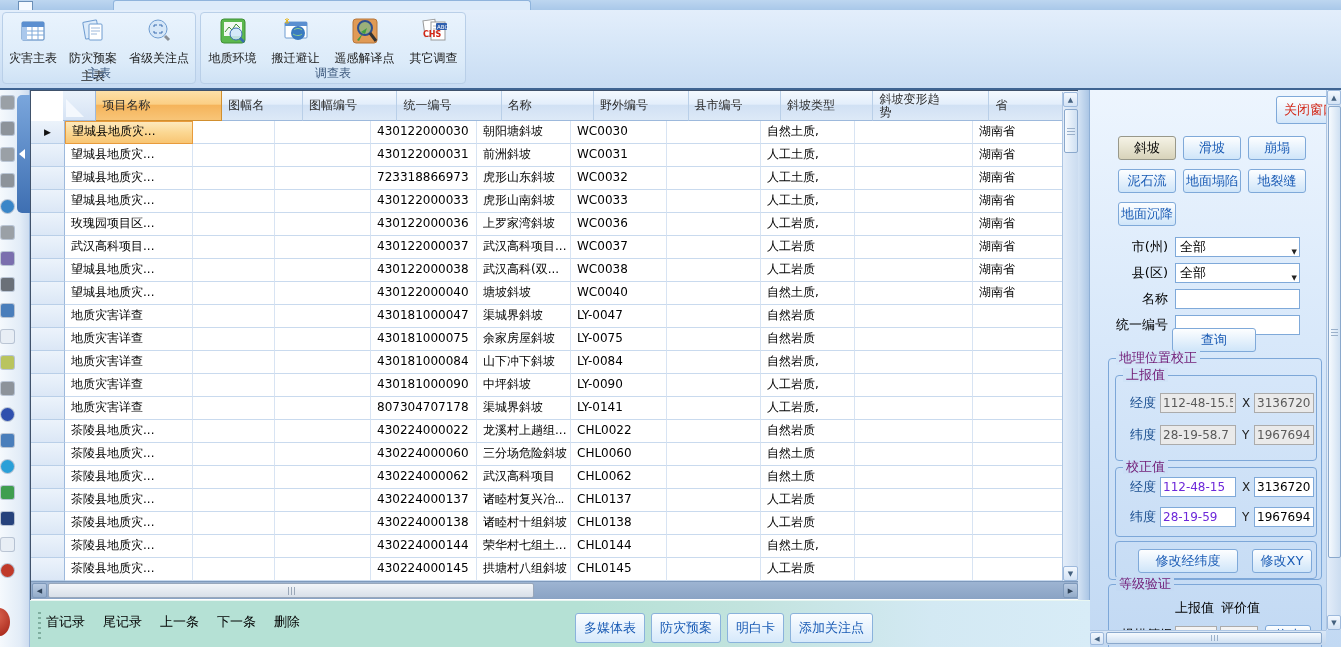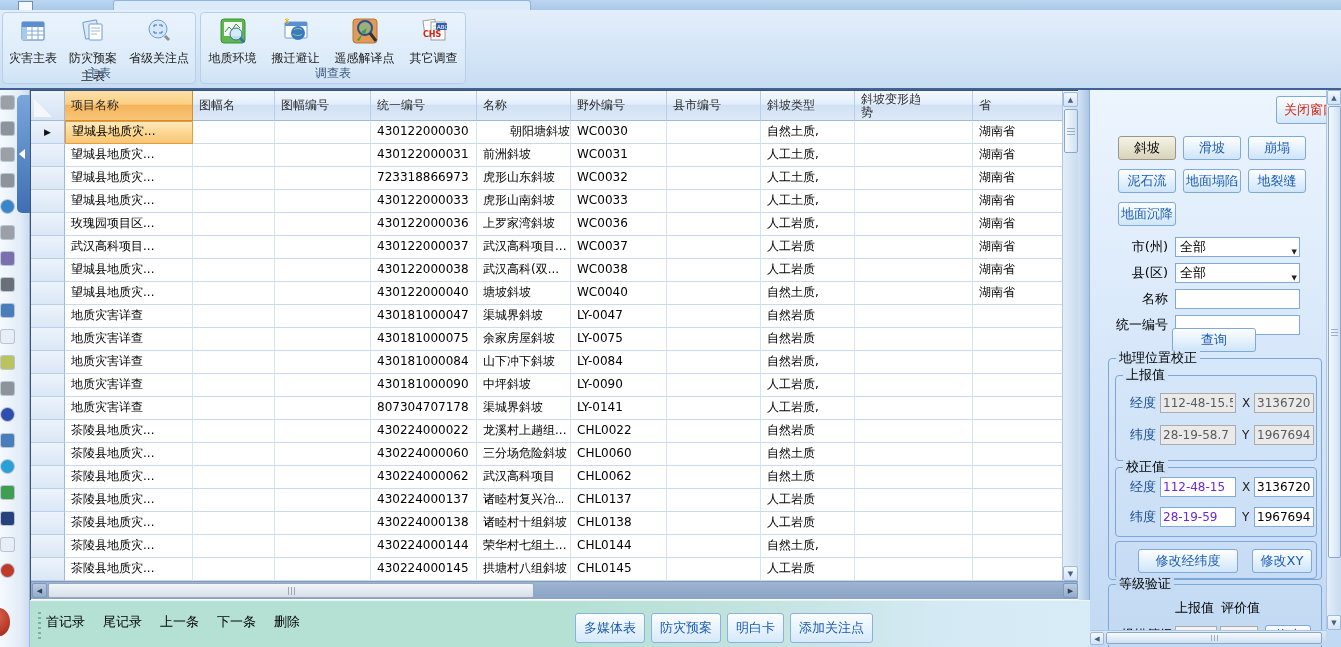--- a/index.html
+++ b/index.html
@@ -37,21 +37,21 @@
   .collapse-bar{position:absolute;left:17px;top:5px;width:13px;height:118px;
     background:linear-gradient(180deg,#7aa6dc,#3e6fb2);border-radius:5px 0 0 5px;}
   .collapse-bar .tri{position:absolute;left:2px;top:54px;width:0;height:0;
     border-top:5px solid transparent;border-bottom:5px solid transparent;border-right:6px solid #fff;}
   .red-blob{position:absolute;left:-12px;top:518px;width:22px;height:28px;border-radius:50%;
     background:radial-gradient(circle at 30% 30%,#e06a55,#a01f12);}
 
   
   .table-wrap{position:absolute;left:30px;top:90px;width:1048px;height:510px;background:#fff;
     border-left:1px solid #40526b;border-top:1px solid #40526b;}
-  .thead{display:flex;height:30px;}
+  .thead{display:flex;height:30px;padding-left:32px;}
   .corner{height:30px;background:linear-gradient(180deg,#eaf2fb,#d6e3f4);border-right:1px solid #9db9dc;
     border-bottom:1px solid #9db9dc;position:relative;}
   .corner:after{content:"";position:absolute;left:3px;bottom:3px;width:0;height:0;
     border-left:18px solid #f6fafe;border-top:18px solid transparent;opacity:.9;}
   .hcell{height:30px;background:linear-gradient(180deg,#f4f9fe 0%,#e3eefb 45%,#d1e1f4 50%,#dde9f7 100%);
     border-right:1px solid #b9cfe8;border-bottom:1px solid #9db9dc;display:flex;align-items:center;
     padding-left:6px;color:#2c2c2c;overflow:hidden;white-space:nowrap;}
   .hcell.hl{background:linear-gradient(180deg,#fde0a8 0%,#fbcf85 45%,#f5b45b 50%,#f8c578 100%);
     border-right:1px solid #d18f2e;border-bottom:1px solid #d18f2e;}
   .wraplbl{white-space:normal;width:66px;line-height:13px;}
@@ -98,21 +98,21 @@
   .frow{position:absolute;left:0;height:20px;width:100%;}
   .flabel{position:absolute;left:0;width:78px;text-align:right;font-size:13px;color:#000;line-height:20px;}
   .combo{position:absolute;left:85px;width:125px;height:20px;background:#fff;border:1px solid #7fa9d9;
     line-height:18px;padding-left:4px;font-size:13px;color:#000;}
   .combo .dd{position:absolute;right:2px;top:5px;font-size:7px;color:#222;}
   .tinput{position:absolute;left:85px;width:125px;height:20px;background:#fff;border:1px solid #7fa9d9;
     font-family:inherit;font-size:12px;padding:0 3px;color:#000;}
   .query-btn{position:absolute;left:82px;top:238px;width:84px;height:24px;border:1px solid #7fa9d9;border-radius:3px;
     background:linear-gradient(180deg,#fdfeff,#cfe5f9);color:#1b5cb5;font-size:13px;font-family:inherit;}
   .gbox{position:absolute;border:1px solid #7da7d8;border-radius:4px;}
-  .gbox>.glabel{position:absolute;top:-8px;left:7px;padding:0 3px;font-size:13px;color:#000000;background:#d3e5f8;line-height:14px;}
+  .gbox>.glabel{position:absolute;top:-8px;left:7px;padding:0 3px;font-size:13px;color:#701a75;background:#d3e5f8;line-height:14px;}
   .geo-group{left:18px;top:268px;width:214px;height:222px;}
   .sub-reported{left:6px;top:16px;width:202px;height:86px;}
   .sub-corrected{left:6px;top:108px;width:202px;height:70px;}
   .btn-frame{position:absolute;left:6px;top:182px;width:202px;height:38px;border:1px solid #7da7d8;border-radius:4px;}
   .geo-row{position:absolute;left:0;width:100%;height:22px;}
   .geo-lab{position:absolute;left:4px;width:36px;text-align:right;color:#1a4e8f;font-size:13px;line-height:22px;}
   .geo-in1{position:absolute;left:44px;width:76px;height:20px;top:1px;border:1px solid #7fa9d9;background:#fff;
     font-family:inherit;font-size:12px;padding:0 2px;color:#6d28d9;}
   .xy-lab{position:absolute;left:126px;width:12px;color:#222;font-size:12px;line-height:22px;}
   .geo-in2{position:absolute;left:138px;width:60px;height:20px;top:1px;border:1px solid #7fa9d9;background:#fff;
@@ -306,21 +306,21 @@
       </div>
     <div class="tbody" id="tbody">
         <div class="trow">
           <div class="selcell" style="width: 34px;">
             <span class="selarr">▶</span>
           </div>
           <div class="cell active-cell" style="width: 128px;">望城县地质灾...</div>
           <div class="cell" style="width: 82px;"></div>
           <div class="cell" style="width: 96px;"></div>
           <div class="cell" style="width: 106px;">430122000030</div>
-          <div class="cell" style="width: 94px; text-align: right;">朝阳塘斜坡</div>
+          <div class="cell" style="width: 94px;">朝阳塘斜坡</div>
           <div class="cell" style="width: 96px;">WC0030</div>
           <div class="cell" style="width: 94px;"></div>
           <div class="cell" style="width: 94px;">自然土质,</div>
           <div class="cell" style="width: 118px;"></div>
           <div class="cell" style="width: 90px;">湖南省</div>
         </div>
         <div class="trow">
           <div class="selcell" style="width: 34px;"></div>
           <div class="cell" style="width: 128px;">望城县地质灾...</div>
           <div class="cell" style="width: 82px;"></div>

